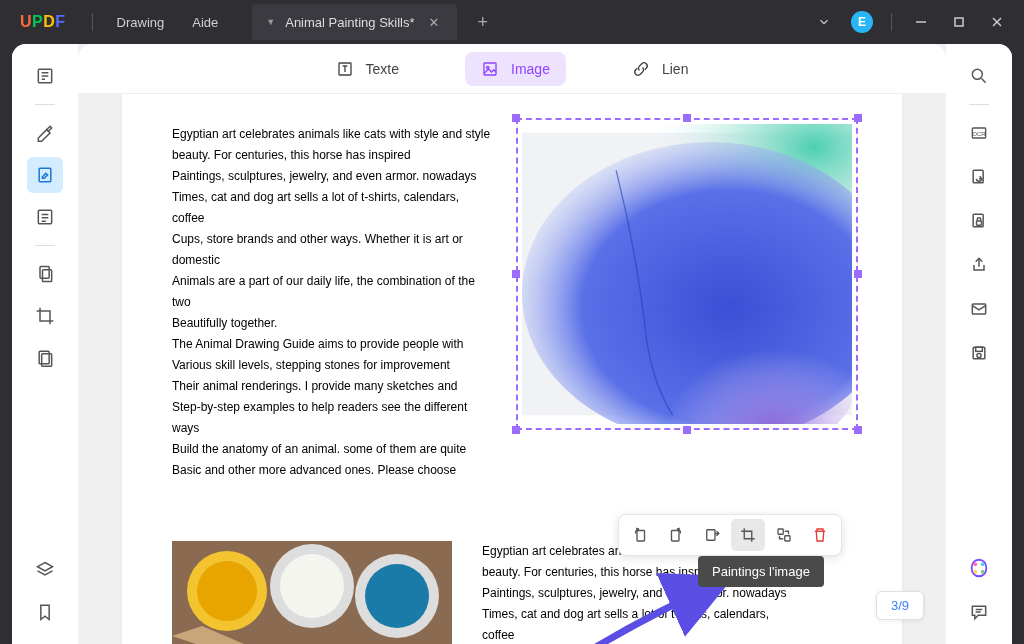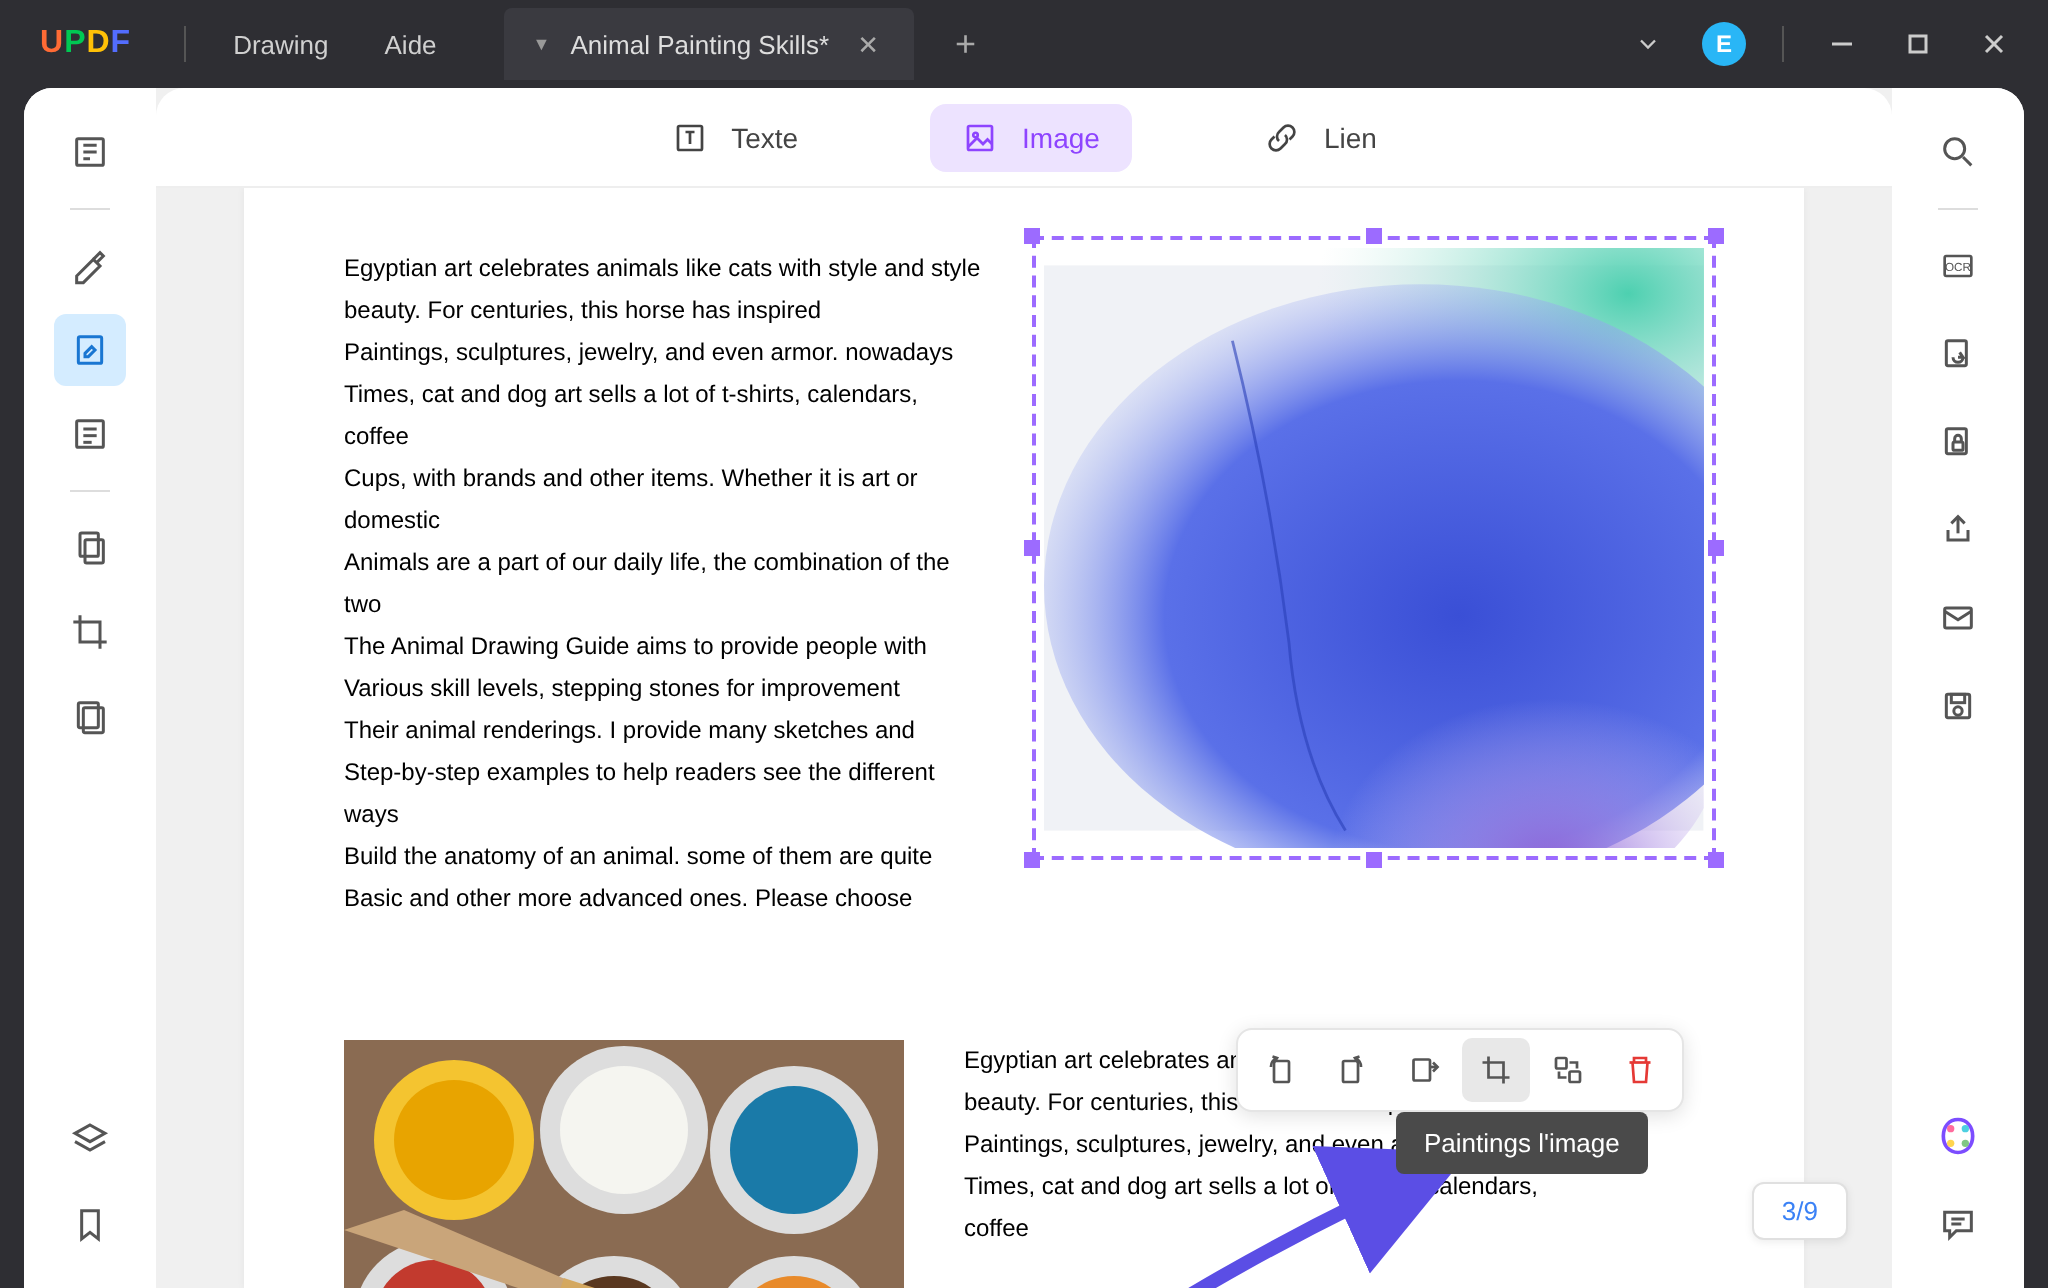--- a/index.html
+++ b/index.html
@@ -223,22 +223,23 @@
     </div>
 
     <div class="page-wrap">
       <div class="page">
         <div class="row1">
           <div class="tcol col-text">
             <div>Egyptian art celebrates animals like cats with style and style</div>
               <div>beauty. For centuries, this horse has inspired</div>
               <div>Paintings, sculptures, jewelry, and even armor. nowadays</div>
             <div>Times, cat and dog art sells a lot of t-shirts, calendars, coffee</div>
-              <div>Cups, with brands and other items. Whether it is art or domestic</div>
+              <div>Cups, store brands and other ways. Whether it is art or domestic</div>
               <div>Animals are a part of our daily life, the combination of the two</div>
+            <div>Beautifully together.</div>
               <div>The Animal Drawing Guide aims to provide people with</div>
             <div>Various skill levels, stepping stones for improvement</div>
               <div>Their animal renderings. I provide many sketches and</div>
               <div>Step-by-step examples to help readers see the different ways</div>
             <div>Build the anatomy of an animal. some of them are quite</div>
               <div>Basic and other more advanced ones. Please choose</div>
           </div>
           <div class="selimg">
             <svg class="watercolor" viewBox="0 0 350 300">
               <defs>

